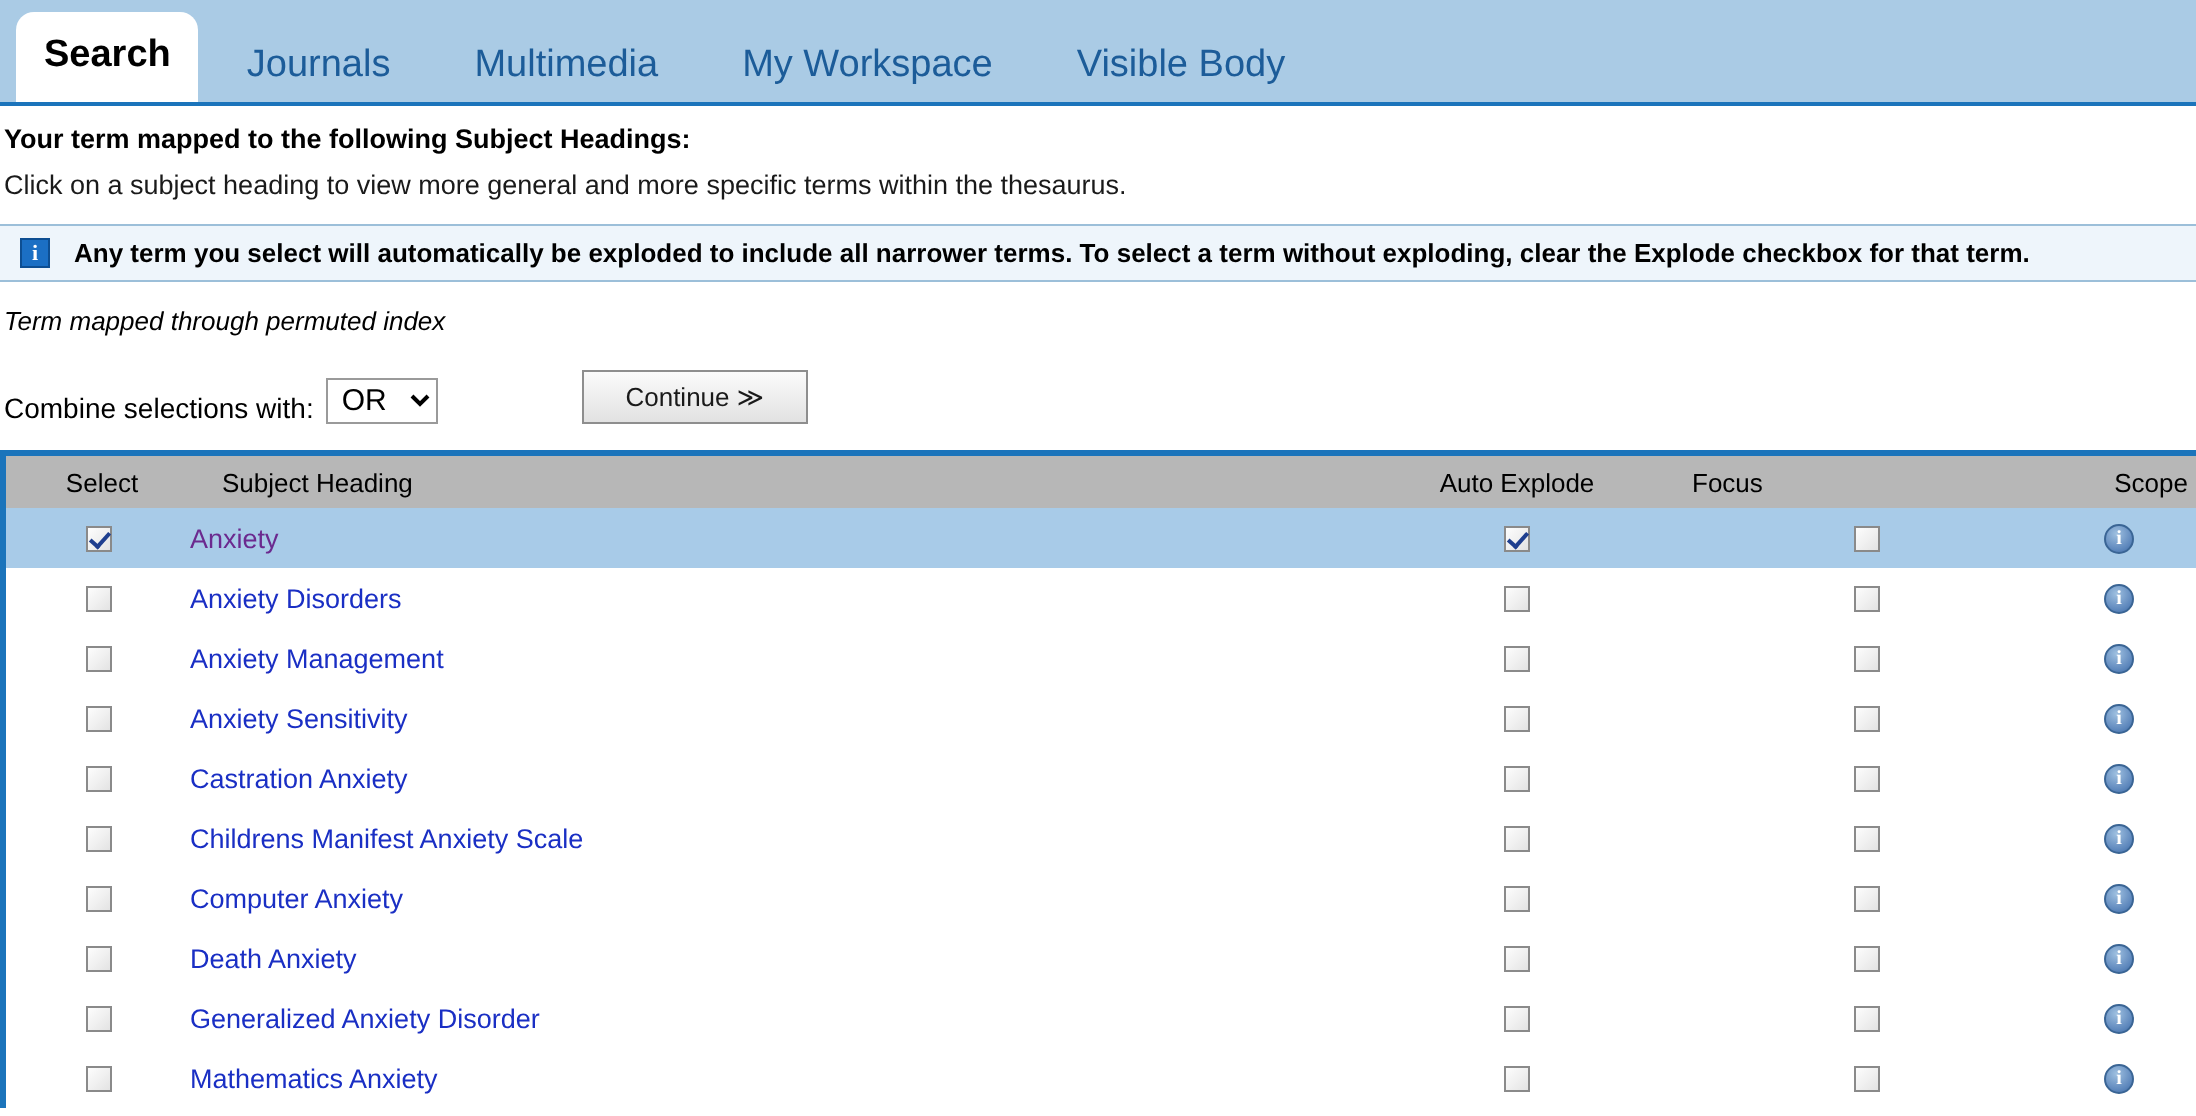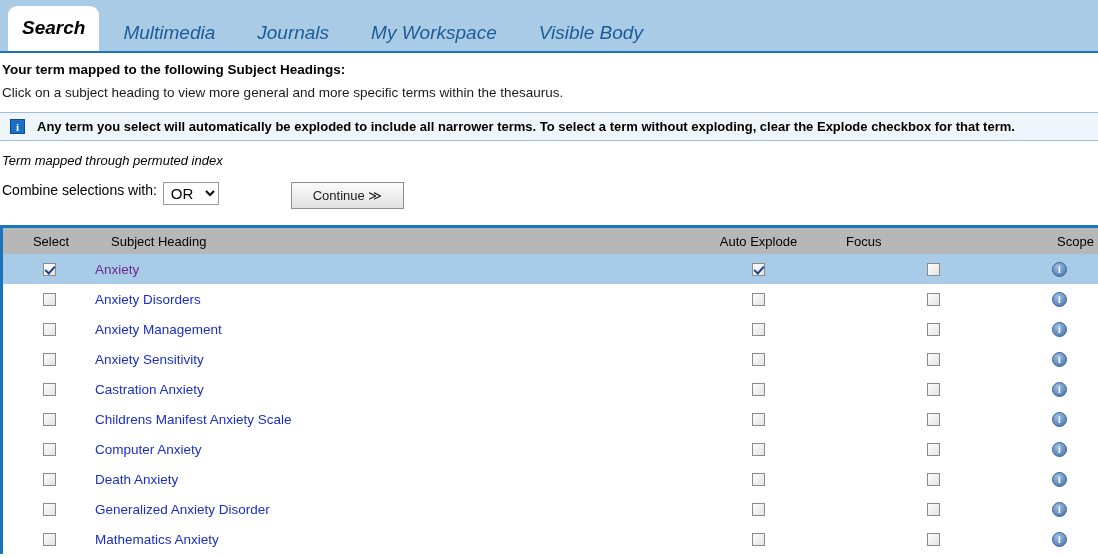--- a/index.html
+++ b/index.html
@@ -13,21 +13,20 @@
 
   
   .tabbar {
     position: relative;
     height: 53px;
     background: #aacbe5;
     border-bottom: 2px solid #1b74bb;
     display: flex;
     align-items: flex-end;
     padding-left: 8px;
-    font-style: italic;
   }
   .tab {
     font-size: 19px;
     color: #1c5c99;
     padding: 7px 18px 8px 18px;
     margin-right: 6px;
     line-height: 20px;
     white-space: nowrap;
     cursor: pointer;
   }
@@ -95,21 +94,21 @@
   .permuted {
     font-size: 13px;
     font-style: italic;
     color: #000;
     padding: 12px 0 0 2px;
   }
 
   
   .combine-row {
     display: flex;
-    align-items: flex-start;
+    align-items: flex-end;
     padding: 14px 0 0 2px;
     height: 44px;
   }
   .combine-label {
     font-size: 14px;
     color: #000;
     margin-right: 6px;
   }
   .combine-select {
     font-family: "Liberation Sans", sans-serif;
@@ -223,22 +222,22 @@
 
   .page { padding: 0 0 0 0; }
 </style>
 </head>
 <body>
 
 <div class="page">
 
   <div class="tabbar" id="tabbar">
       <div class="tab active">Search</div>
+      <div class="tab">Journals</div>
       <div class="tab">Multimedia</div>
-      <div class="tab">Journals</div>
       <div class="tab">My Workspace</div>
       <div class="tab">Visible Body</div>
     </div>
 
   <div class="intro">
     <div class="line1">Your term mapped to the following Subject Headings:</div>
     <div class="line2">Click on a subject heading to view more general and more specific terms within the thesaurus.</div>
   </div>
 
   <div class="banner">

